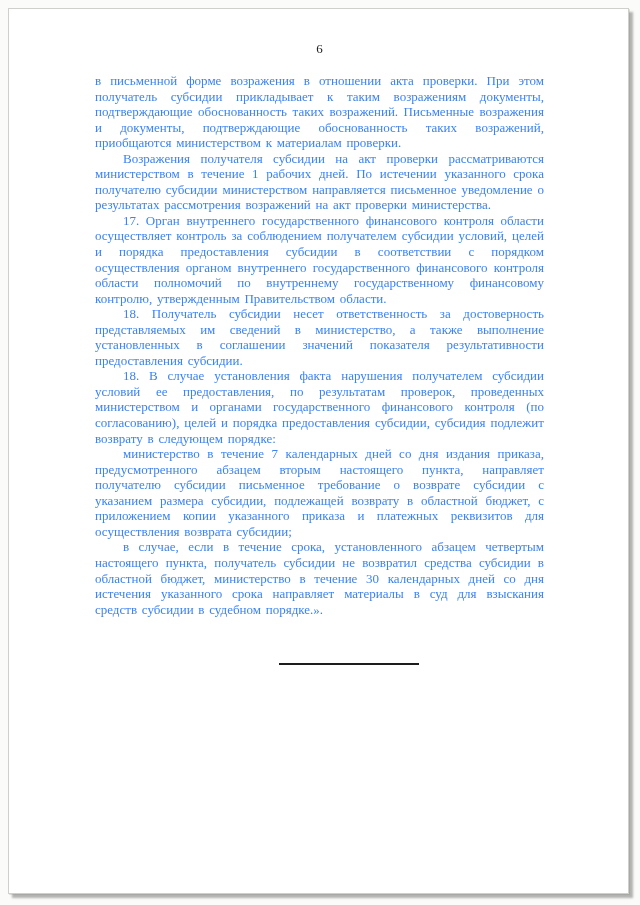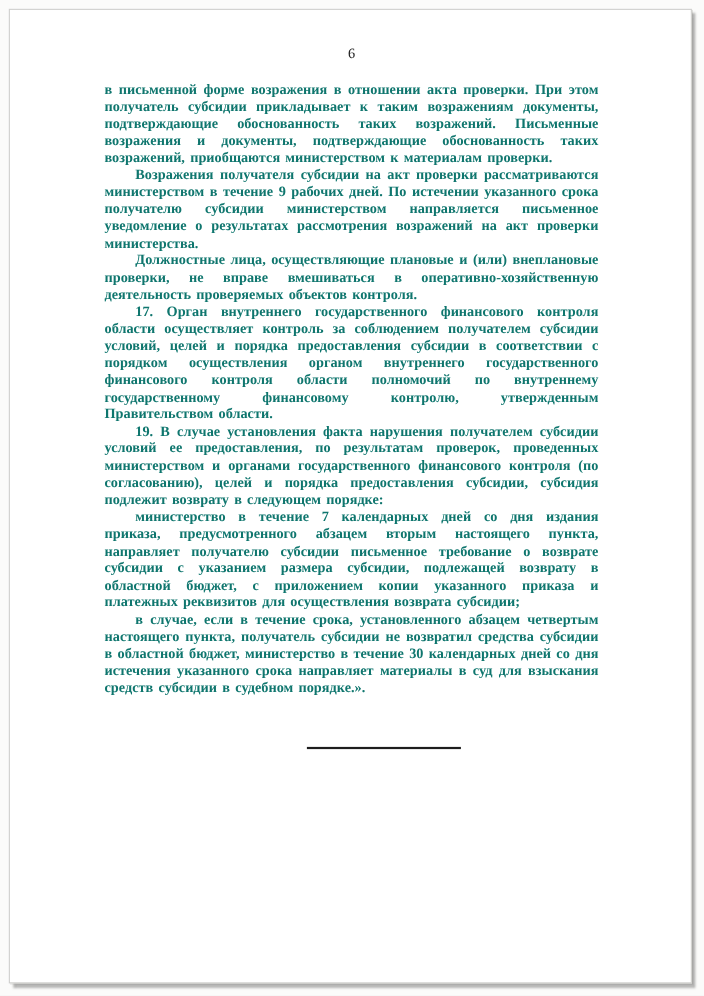--- a/index.html
+++ b/index.html
@@ -33,22 +33,21 @@
   .page-number {
     text-align: center;
     font-size: 13px;
     margin: 0 0 16px 0;
     color: #222;
   }
   .text-block {
     font-size: 13px;
     line-height: 15.55px;
     text-align: justify;
-    color: #0f766e;
-    font-weight: bold;
+    color: #3b82f6;
   }
   .para {
     margin: 0;
     text-indent: 28px;
     word-spacing: 1.5px;
   }
   .para.no-indent {
     text-indent: 0;
   }
   .sig-line {
@@ -62,24 +61,24 @@
 </head>
 <body>
 
 <div class="scan-wrap">
   <div class="page">
 
     <div class="page-number">6</div>
 
     <div class="text-block">
       <p class="para no-indent">в письменной форме возражения в отношении акта проверки. При этом получатель субсидии прикладывает к таким возражениям документы, подтверждающие обоснованность таких возражений. Письменные возражения и документы, подтверждающие обоснованность таких возражений, приобщаются министерством к материалам проверки.</p>
-      <p class="para">Возражения получателя субсидии на акт проверки рассматриваются министерством в течение 9 рабочих дней. По истечении указанного срока получателю субсидии министерством направляется письменное уведомление о результатах рассмотрения возражений на акт проверки министерства.</p>
-      <p class="para">Должностные лица, осуществляющие плановые и (или) внеплановые проверки, не вправе вмешиваться в оперативно-хозяйственную деятельность проверяемых объектов контроля.</p>
+      <p class="para">Возражения получателя субсидии на акт проверки рассматриваются министерством в течение 1 рабочих дней. По истечении указанного срока получателю субсидии министерством направляется письменное уведомление о результатах рассмотрения возражений на акт проверки министерства.</p>
       <p class="para">17. Орган внутреннего государственного финансового контроля области осуществляет контроль за соблюдением получателем субсидии условий, целей и порядка предоставления субсидии в соответствии с порядком осуществления органом внутреннего государственного финансового контроля области полномочий по внутреннему государственному финансовому контролю, утвержденным Правительством области.</p>
-      <p class="para">19. В случае установления факта нарушения получателем субсидии условий ее предоставления, по результатам проверок, проведенных министерством и органами государственного финансового контроля (по согласованию), целей и порядка предоставления субсидии, субсидия подлежит возврату в следующем порядке:</p>
+      <p class="para">18. Получатель субсидии несет ответственность за достоверность представляемых им сведений в министерство, а также выполнение установленных в соглашении значений показателя результативности предоставления субсидии.</p>
+      <p class="para">18. В случае установления факта нарушения получателем субсидии условий ее предоставления, по результатам проверок, проведенных министерством и органами государственного финансового контроля (по согласованию), целей и порядка предоставления субсидии, субсидия подлежит возврату в следующем порядке:</p>
       <p class="para">министерство в течение 7 календарных дней со дня издания приказа, предусмотренного абзацем вторым настоящего пункта, направляет получателю субсидии письменное требование о возврате субсидии с указанием размера субсидии, подлежащей возврату в областной бюджет, с приложением копии указанного приказа и платежных реквизитов для осуществления возврата субсидии;</p>
       <p class="para">в случае, если в течение срока, установленного абзацем четвертым настоящего пункта, получатель субсидии не возвратил средства субсидии в областной бюджет, министерство в течение 30 календарных дней со дня истечения указанного срока направляет материалы в суд для взыскания средств субсидии в судебном порядке.».</p>
     </div>
 
     <div class="sig-line"></div>
 
   </div>
 </div>
 
 </body></html>

